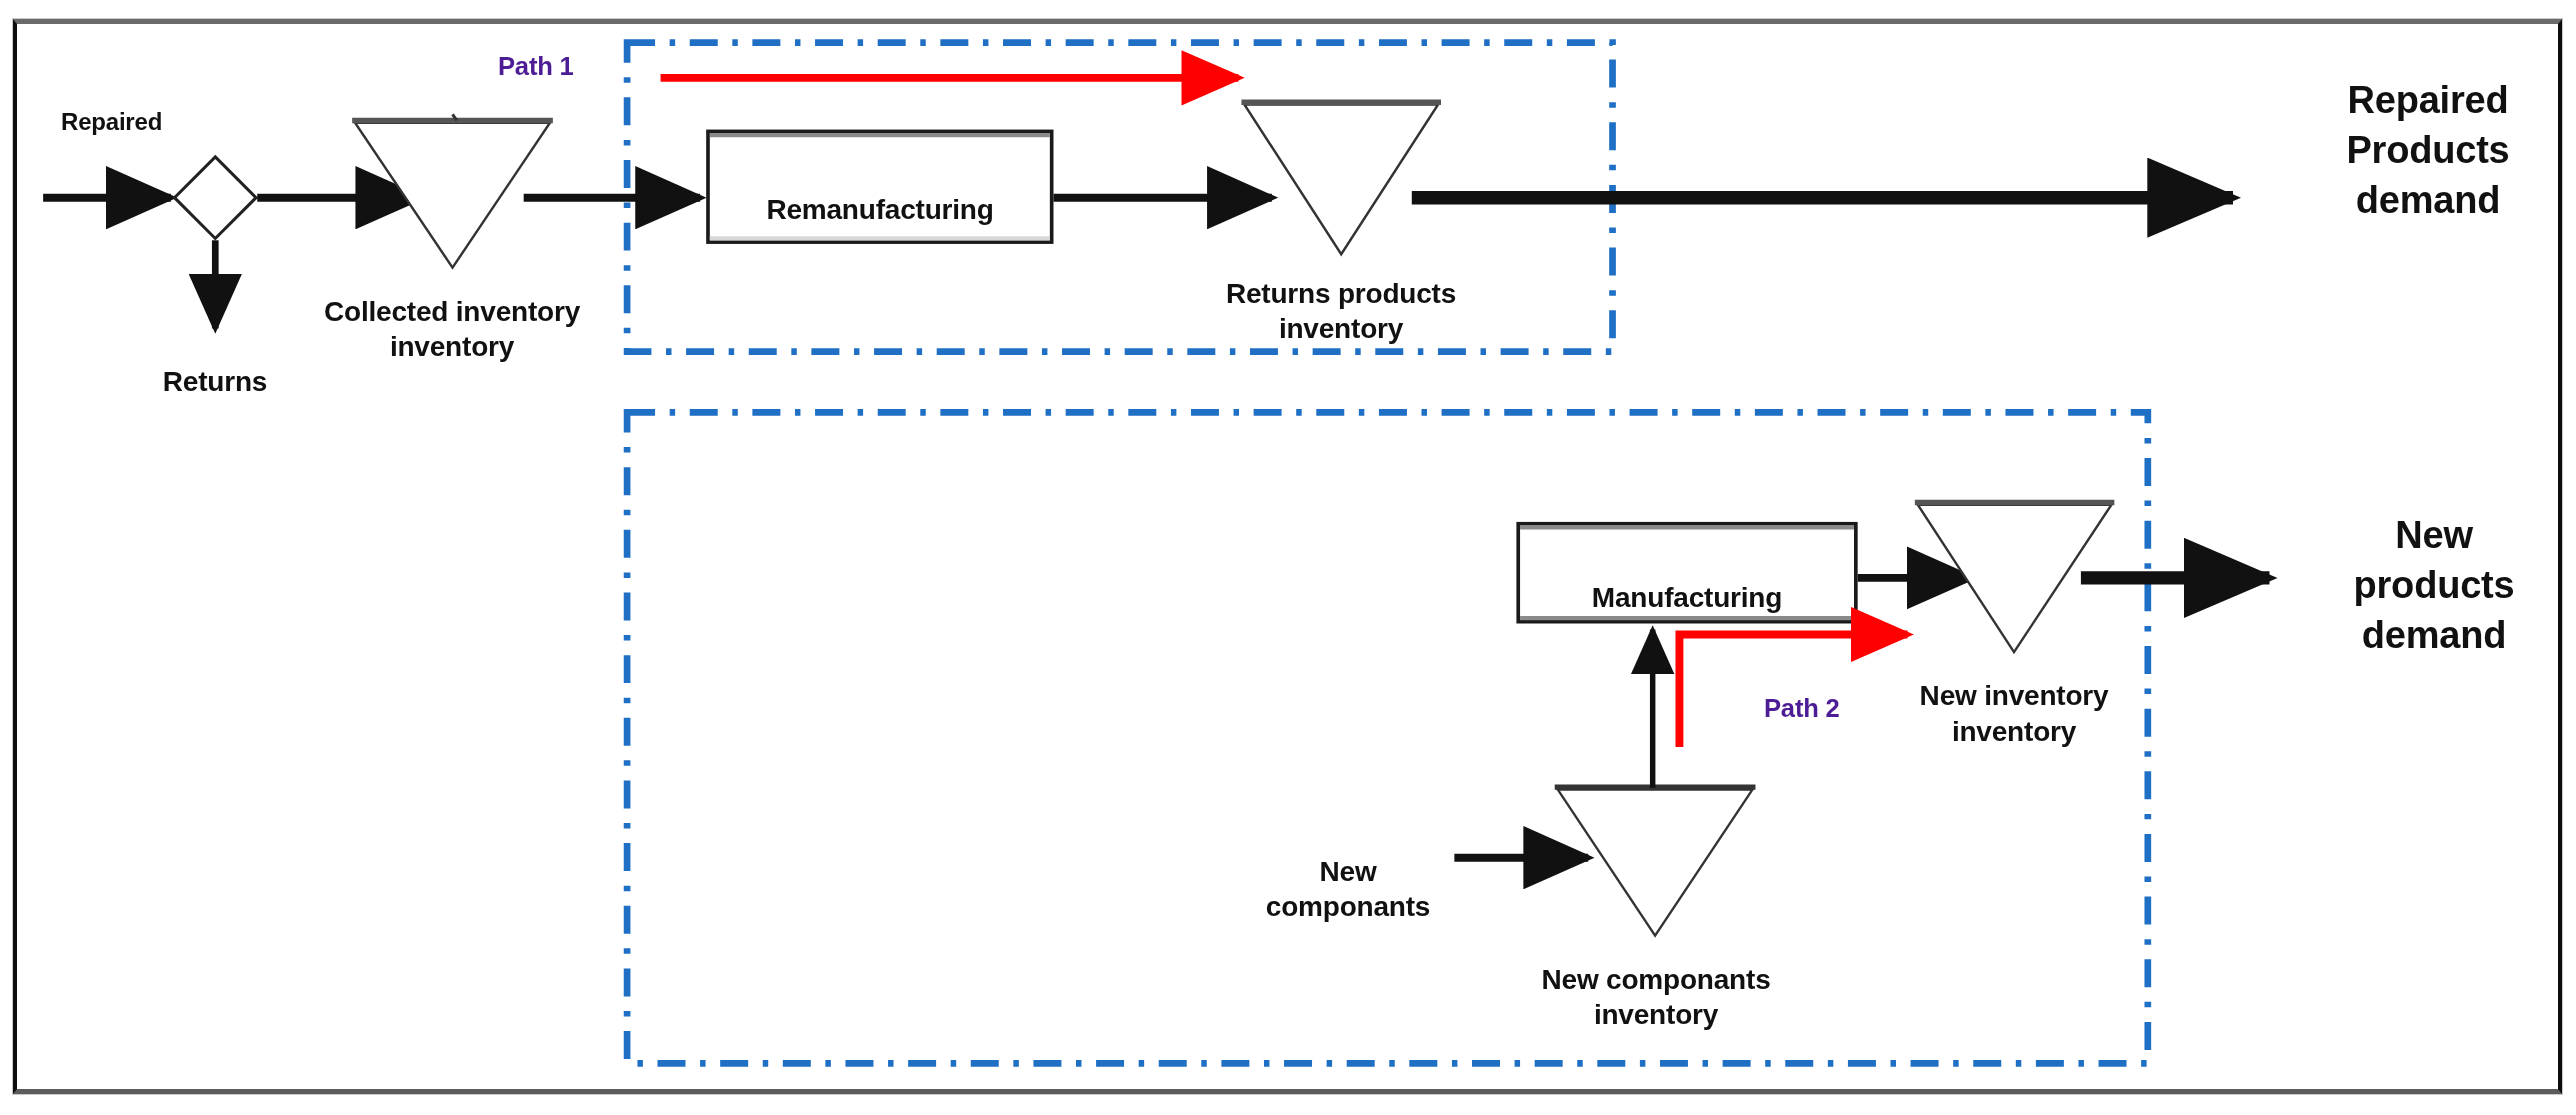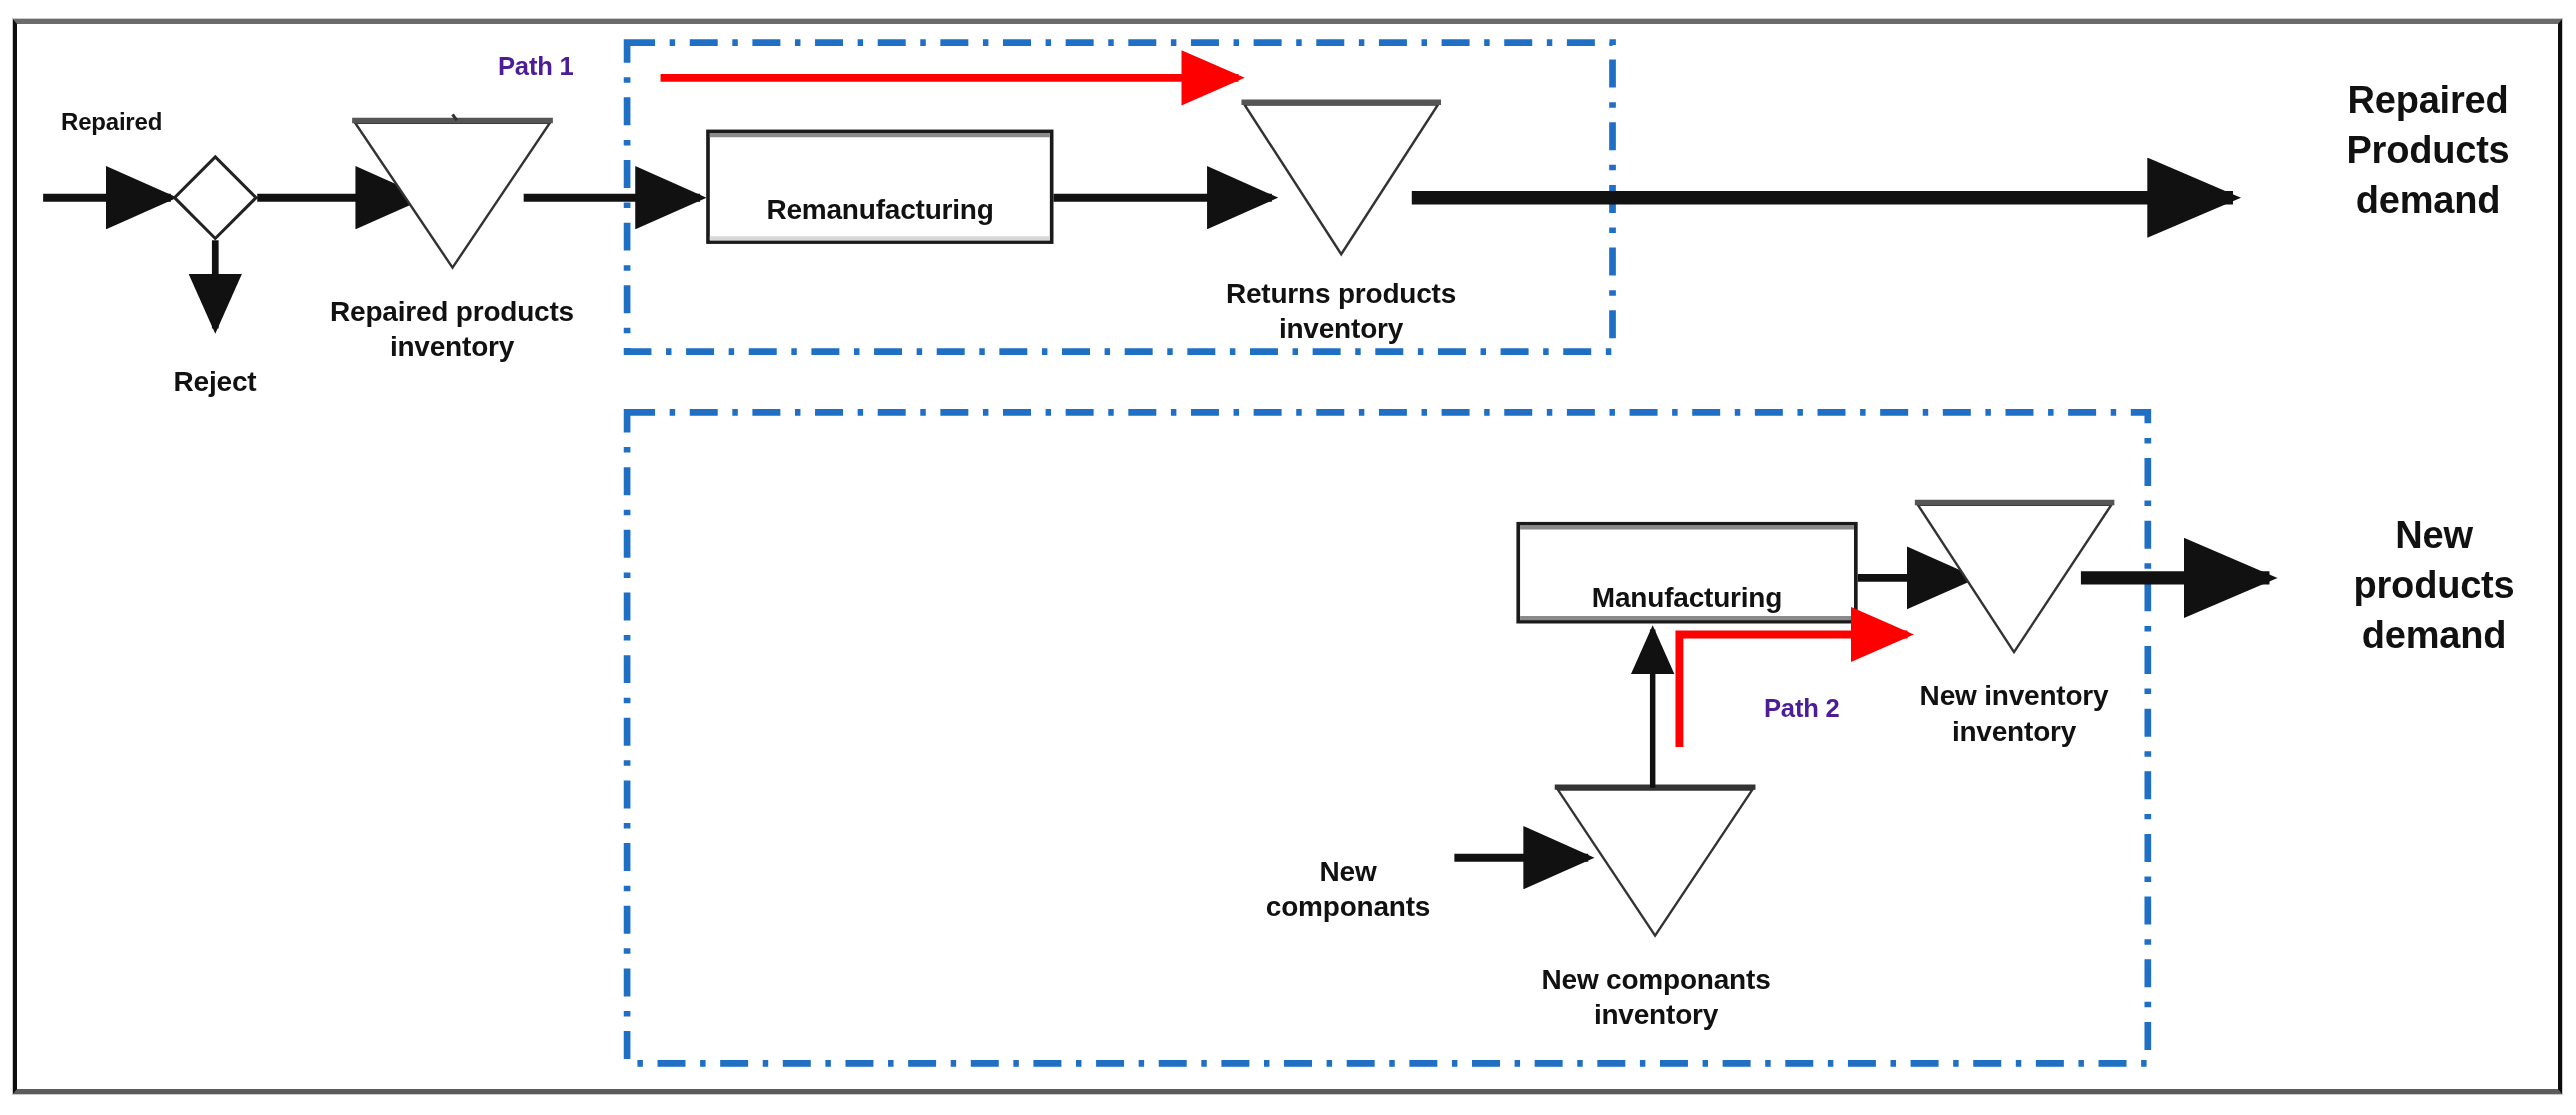--- a/index.html
+++ b/index.html
@@ -123,23 +123,23 @@
     <polygon points="3152,830 3470,830 3310,1072" fill="#ffffff" stroke="#333333" stroke-width="4"></polygon>
     <line x1="3147" y1="826" x2="3475" y2="826" stroke="#555555" stroke-width="9"></line>
 
     <line x1="3420" y1="950" x2="3730" y2="950" stroke="#111111" stroke-width="22" marker-end="url(#arrowBlackThick)"></line>
 
     <path d="M2760,1228 L2760,1043 L3135,1043" fill="none" stroke="#ff0000" stroke-width="13" marker-end="url(#arrowRed)"></path>
   </svg>
 
   <div class="lbl sm" style="left:61px; top:108px;">Repaired</div>
 
-  <div class="lbl md center" style="left:215px; top:344px;">Reject</div>
+  <div class="lbl md center" style="left:215px; top:344px;">Returns</div>
 
-  <div class="lbl md center" style="left:452px; top:274px;">Repaired products</div>
+  <div class="lbl md center" style="left:452px; top:274px;">Collected inventory</div>
   <div class="lbl md center" style="left:452px; top:309px;">inventory</div>
 
   <div class="lbl md center" style="left:880px; top:172px;">Remanufacturing</div>
 
   <div class="lbl md center" style="left:1341px; top:256px;">Returns products</div>
   <div class="lbl md center" style="left:1341px; top:291px;">inventory</div>
 
   <div class="lbl lg center" style="left:2428px; top:79px;">Repaired</div>
   <div class="lbl lg center" style="left:2428px; top:129px;">Products</div>
   <div class="lbl lg center" style="left:2428px; top:179px;">demand</div>

